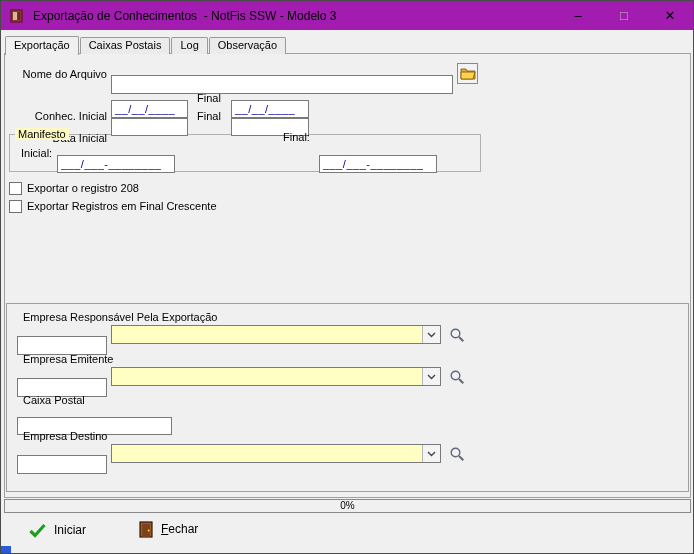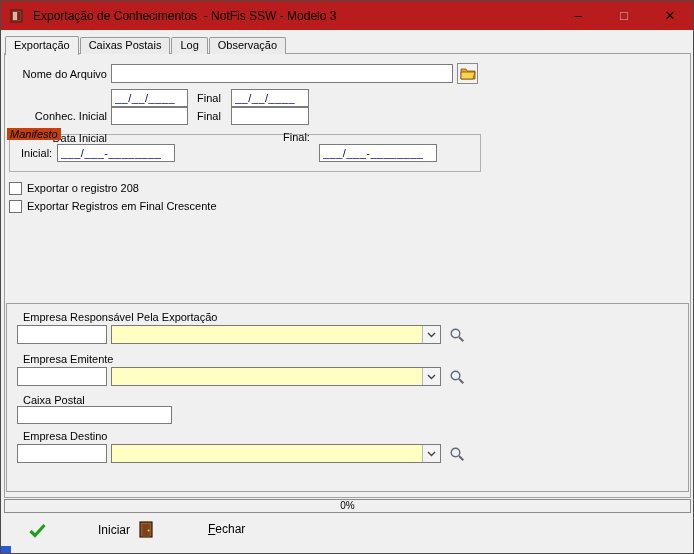--- a/index.html
+++ b/index.html
@@ -1,57 +1,57 @@
 <!DOCTYPE html>
 <html><head>
 <meta charset="utf-8">
 <style>
   html,body{margin:0;padding:0;background:#d8d8d8;}
   .window{position:relative;width:694px;height:554px;background:#f0f0f0;border:1px solid #4a4a4a;
           box-sizing:border-box;font-family:"Liberation Sans",sans-serif;font-size:11px;color:#000;overflow:hidden;}
   
-  .titlebar{position:absolute;left:0;top:0;right:0;height:29px;background:#b91c1c;display:flex;align-items:center;}
+  .titlebar{position:absolute;left:0;top:0;right:0;height:29px;background:#a21caf;display:flex;align-items:center;}
   .title-icon{margin-left:8px;width:16px;height:16px;flex:0 0 auto;display:flex;align-items:center;}
   .title-text{margin-left:8px;font-size:12px;white-space:pre;}
   .tb-buttons{margin-left:auto;display:flex;height:100%;}
   .tb-btn{width:46px;height:100%;display:flex;align-items:center;justify-content:center;font-size:13px;cursor:pointer;}
   .tb-btn.tb-max{color:#bdbdbd;cursor:default;}
   
   .tabrow{position:absolute;display:flex;align-items:flex-end;z-index:6;}
   .tabs-main{left:4px;top:35px;height:18px;}
   .tabs-sub{left:6px;top:285px;height:18px;}
   .tab{box-sizing:border-box;height:17px;line-height:15px;padding:0 8px;background:#ebebeb;
        border:1px solid #9a9a9a;border-bottom:none;border-radius:2px 2px 0 0;margin-right:1px;cursor:pointer;white-space:nowrap;}
   .tab.active{height:19px;line-height:17px;margin-bottom:-1px;background:#f0f0f0;z-index:7;position:relative;}
   
   .pane-main{position:absolute;left:3px;top:52px;width:687px;height:445px;border:1px solid #a0a0a0;box-sizing:border-box;background:#f0f0f0;}
   .pane-sub{position:absolute;left:5px;top:302px;width:683px;height:189px;border:1px solid #a0a0a0;box-sizing:border-box;background:#f0f0f0;z-index:2;}
   
   .lbl{position:absolute;z-index:3;white-space:nowrap;}
   .lbl-r{text-align:right;}
   .tbox{position:absolute;z-index:3;box-sizing:border-box;border:1px solid #7a7a7a;background:#fff;
-        font-family:"Liberation Sans",sans-serif;font-size:11px;padding:0 3px;height:18px;}
+        font-family:"Liberation Sans",sans-serif;font-size:11px;padding:0 3px;height:18px;margin-top:11px;}
   .tbox.mask{color:#00009a;letter-spacing:0.5px;}
   .combo{position:absolute;z-index:3;box-sizing:border-box;border:1px solid #7a7a7a;background:#ffffc4;height:19px;}
   .combo .dd{position:absolute;right:0;top:0;bottom:0;width:17px;background:#f4f4f4;border-left:1px solid #b8b8b8;
              display:flex;align-items:center;justify-content:center;cursor:pointer;}
   .iconbtn{position:absolute;z-index:3;box-sizing:border-box;border:1px solid #8a8a8a;background:#f3f3f3;
            display:flex;align-items:center;justify-content:center;cursor:pointer;}
   .flaticon{position:absolute;z-index:3;display:flex;align-items:center;justify-content:center;cursor:pointer;}
   .groupbox{position:absolute;left:8px;top:133px;width:470px;height:36px;border:1px solid #b0b0b0;z-index:2;}
-  .grouplabel{position:absolute;left:6px;top:127px;background:#c2410c;padding:0 3px;z-index:3;font-style:italic;}
+  .grouplabel{position:absolute;left:14px;top:127px;background:#fef9c3;padding:0 3px;z-index:3;}
   .checkbox{position:absolute;z-index:3;width:13px;height:13px;background:#fff;border:1px solid #707070;box-sizing:border-box;cursor:pointer;}
   
   .progress{position:absolute;left:3px;top:498px;width:687px;height:14px;border:1px solid #8a8a8a;box-sizing:border-box;
             background:#f0f0f0;text-align:center;line-height:12px;font-size:10px;z-index:3;}
   
   .footbtn{position:absolute;z-index:3;display:flex;align-items:center;gap:8px;cursor:pointer;height:22px;}
   .footbtn .blabel{font-size:12px;}
-  .blabel-iniciar{margin-left:44px;}
-  .blabel-fechar{display:inline-block;margin-left:47px;}
+  .blabel-iniciar{}
+  .blabel-fechar{display:inline-block;}
   .blabel-fechar::first-letter{text-decoration:underline;}
   .corner-blue{position:absolute;left:0;top:545px;width:10px;height:9px;background:#2a5ad7;z-index:9;}
 </style>
 </head>
 <body>
 
 <div class="window">
 
   <div class="titlebar">
     <span class="title-icon">

